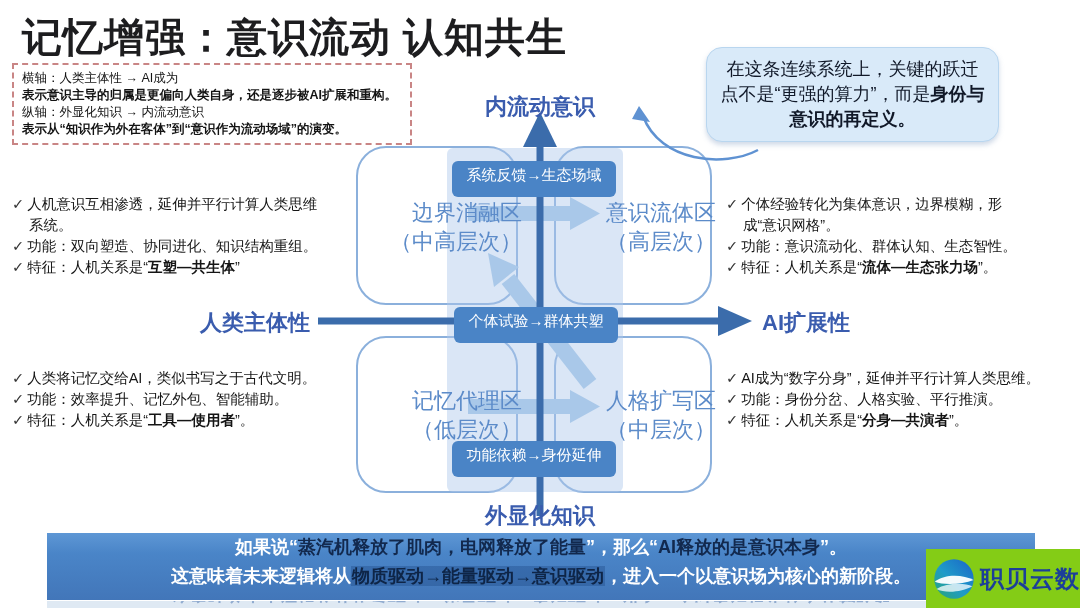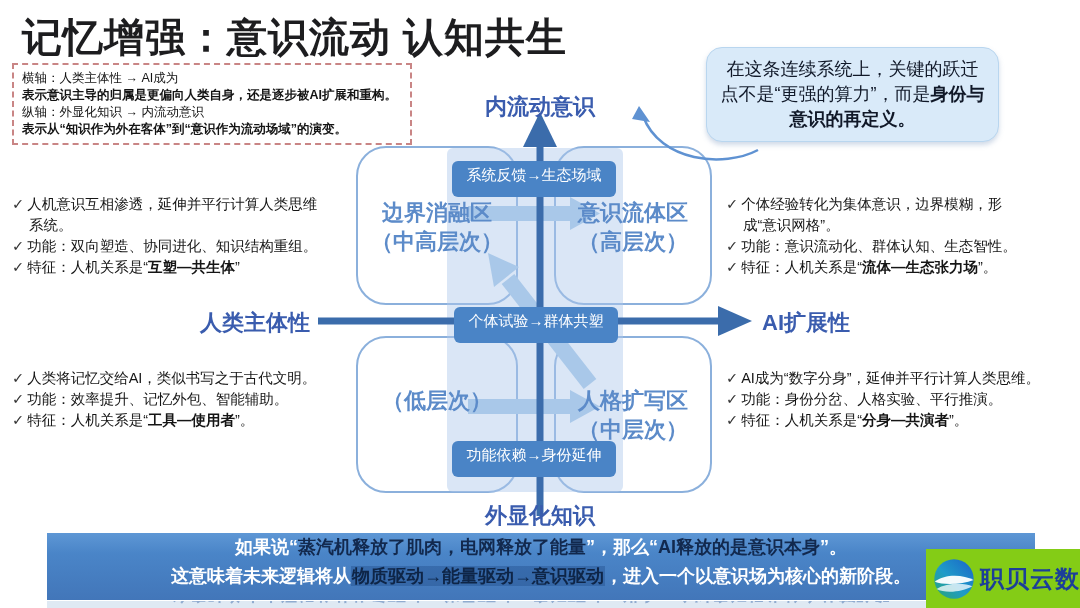--- a/index.html
+++ b/index.html
@@ -18,21 +18,21 @@
   .quad{border:2.5px solid #8bb0dc;border-radius:30px;box-sizing:border-box}
   #quad-tl{left:356px;top:146px;width:162px;height:159px}
   #quad-tr{left:554px;top:146px;width:158px;height:159px}
   #quad-bl{left:356px;top:336px;width:162px;height:157px}
   #quad-br{left:554px;top:336px;width:158px;height:157px}
   svg.overlay{position:absolute;left:0;top:0}
   .pill{background:#4a84c6;color:#fff;border-radius:6px;font-size:15px;text-align:center;line-height:28px;height:36px}
   #pill-top{left:452px;top:161px;width:164px}
   #pill-mid{left:454px;top:307px;width:164px}
   #pill-bot{left:452px;top:441px;width:164px}
-  .qlabel{font-size:22px;font-weight:bold;color:#5c8bc9;text-align:center;line-height:29px}
+  .qlabel{font-size:22px;font-weight:normal;color:#5c8bc9;text-align:right;line-height:29px}
   #ql-tl{left:352px;top:198px;width:170px}
   #ql-tr{left:550px;top:198px;width:166px}
   #ql-bl{left:352px;top:386px;width:170px}
   #ql-br{left:550px;top:386px;width:166px}
   .axlabel{font-size:22px;font-weight:bold;color:#3a5cae;white-space:nowrap}
   #ax-top{left:440px;top:92px;width:200px;text-align:center}
   #ax-bottom{left:440px;top:501px;width:200px;text-align:center}
   #ax-left{left:180px;top:308px;width:130px;text-align:right}
   #ax-right{left:762px;top:308px}
   .noteblock{font-size:14.5px;line-height:21px}
@@ -114,20 +114,21 @@
 
   <div class="abs qlabel" id="ql-tl">
     <div>边界消融区</div>
     <div>（中高层次）</div>
   </div>
   <div class="abs qlabel" id="ql-tr">
     <div>意识流体区</div>
     <div>（高层次）</div>
   </div>
   <div class="abs qlabel" id="ql-bl">
+    <div>记忆代理区</div>
     <div>（低层次）</div>
   </div>
   <div class="abs qlabel" id="ql-br">
     <div>人格扩写区</div>
     <div>（中层次）</div>
   </div>
 
   <div class="abs axlabel" id="ax-top">内流动意识</div>
   <div class="abs axlabel" id="ax-bottom">外显化知识</div>
   <div class="abs axlabel" id="ax-left">人类主体性</div>

